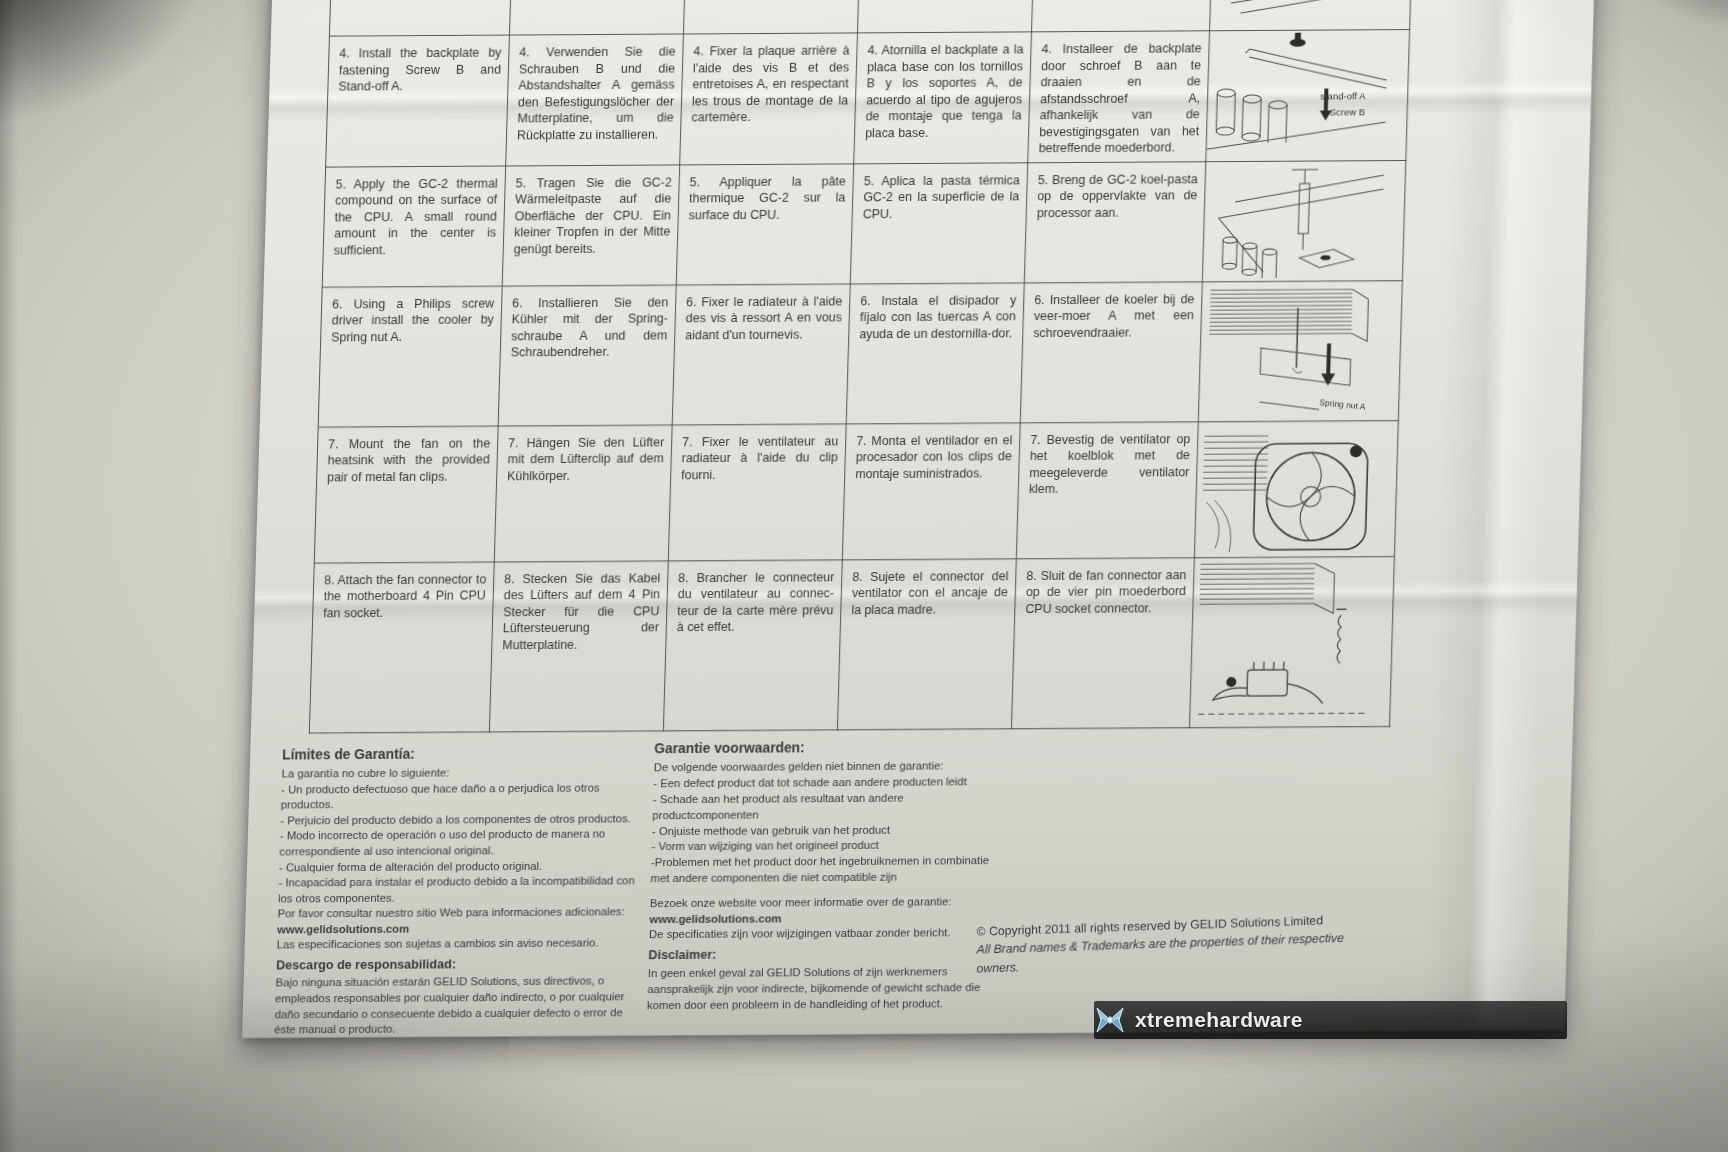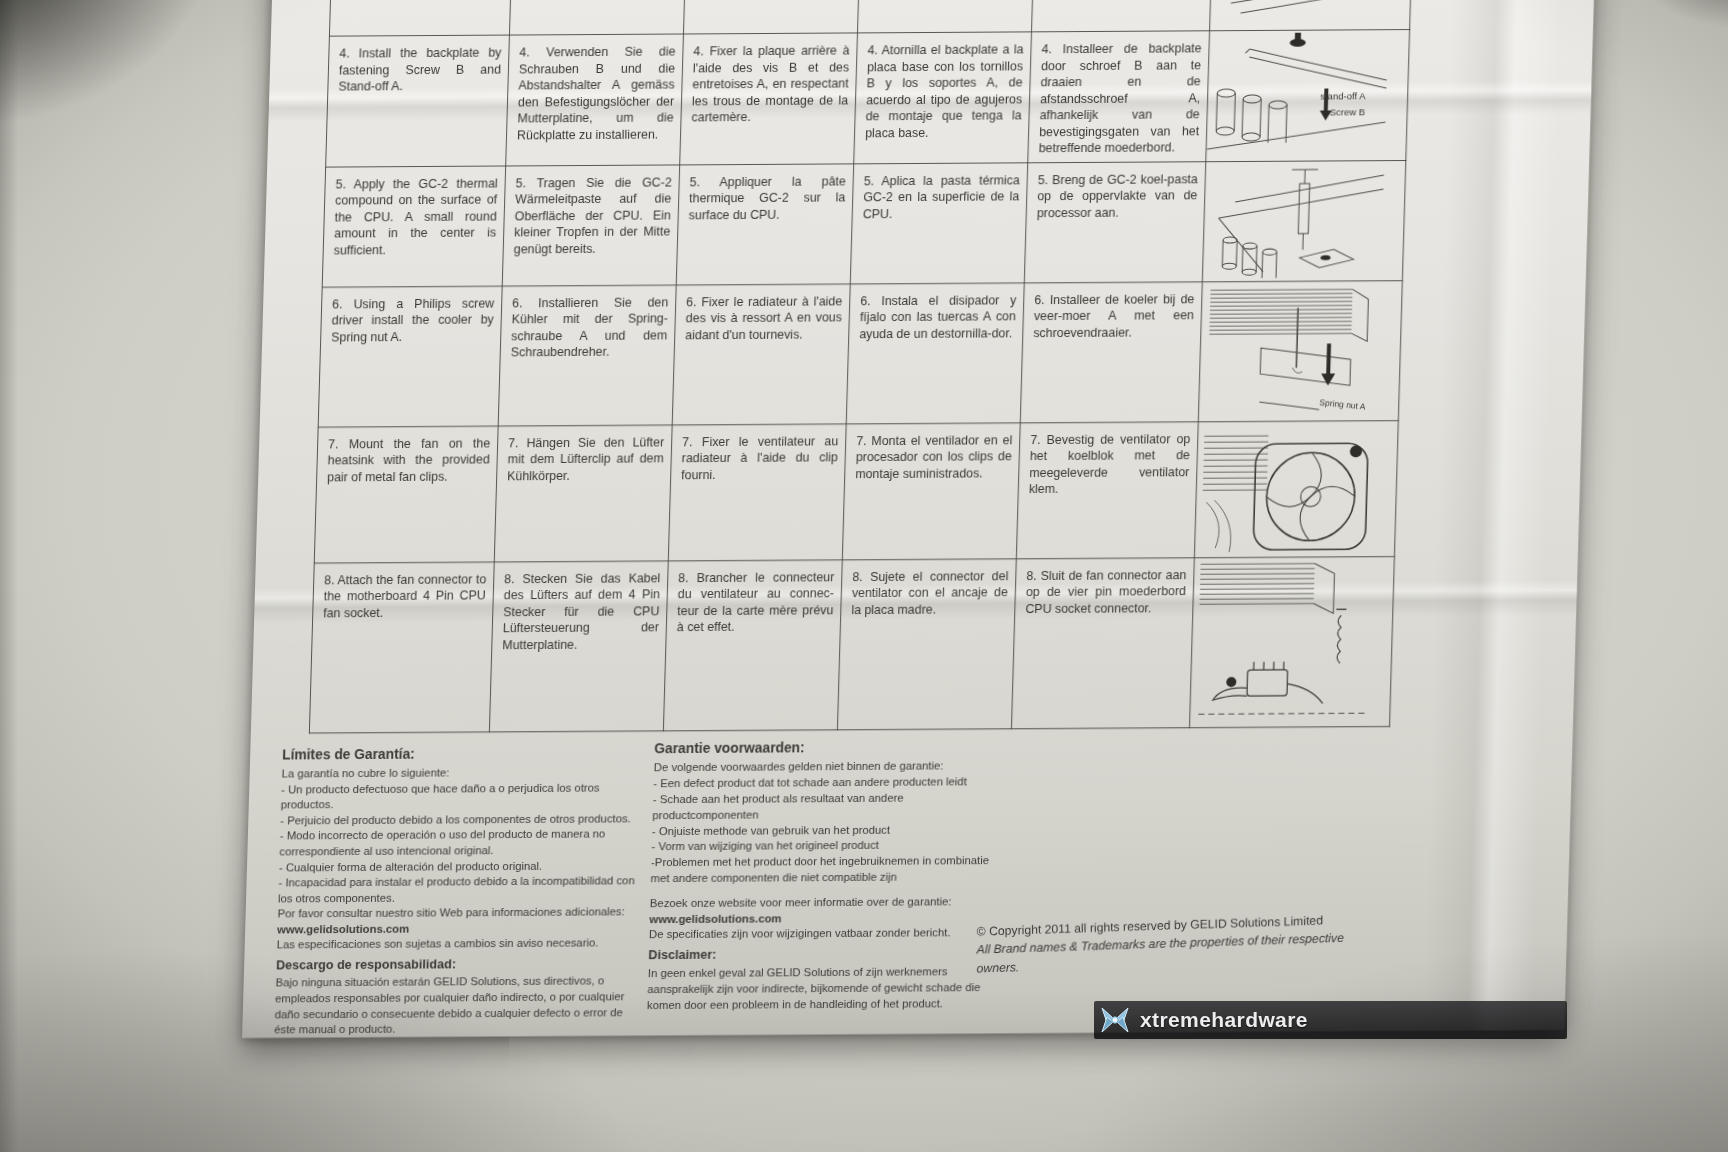--- a/index.html
+++ b/index.html
@@ -64,21 +64,21 @@
       radial-gradient(160px 90px at 101% -3%, rgba(45,44,40,0.55), transparent 70%),
       radial-gradient(800px 420px at 8% 106%, rgba(55,54,49,0.35), transparent 65%),
       radial-gradient(900px 380px at 98% 104%, rgba(55,54,49,0.30), transparent 70%),
       linear-gradient(90deg, rgba(40,40,36,0.25) 0px, transparent 18px),
       radial-gradient(1600px 1000px at 52% 45%, transparent 62%, rgba(60,59,54,0.22) 100%);
   }
   
   .watermark{
     position:absolute;left:1094px;top:1001px;width:473px;height:38px;z-index:40;
     background:linear-gradient(180deg, rgba(28,28,32,0.78), rgba(8,8,10,0.82));
-    display:flex;align-items:center;box-sizing:border-box;padding-left:5px;border-radius:2px;
+    display:flex;align-items:center;box-sizing:border-box;border-radius:2px;
   }
   .wm-logo{width:32px;height:30px;margin-right:9px;flex:0 0 auto;}
   .wm-text{color:#ededef;font-size:21px;font-weight:bold;letter-spacing:0.4px;
     text-shadow:0 1px 2px rgba(0,0,0,0.6);}
 </style>
 </head>
 <body>
 
 <div class="paper">
 

